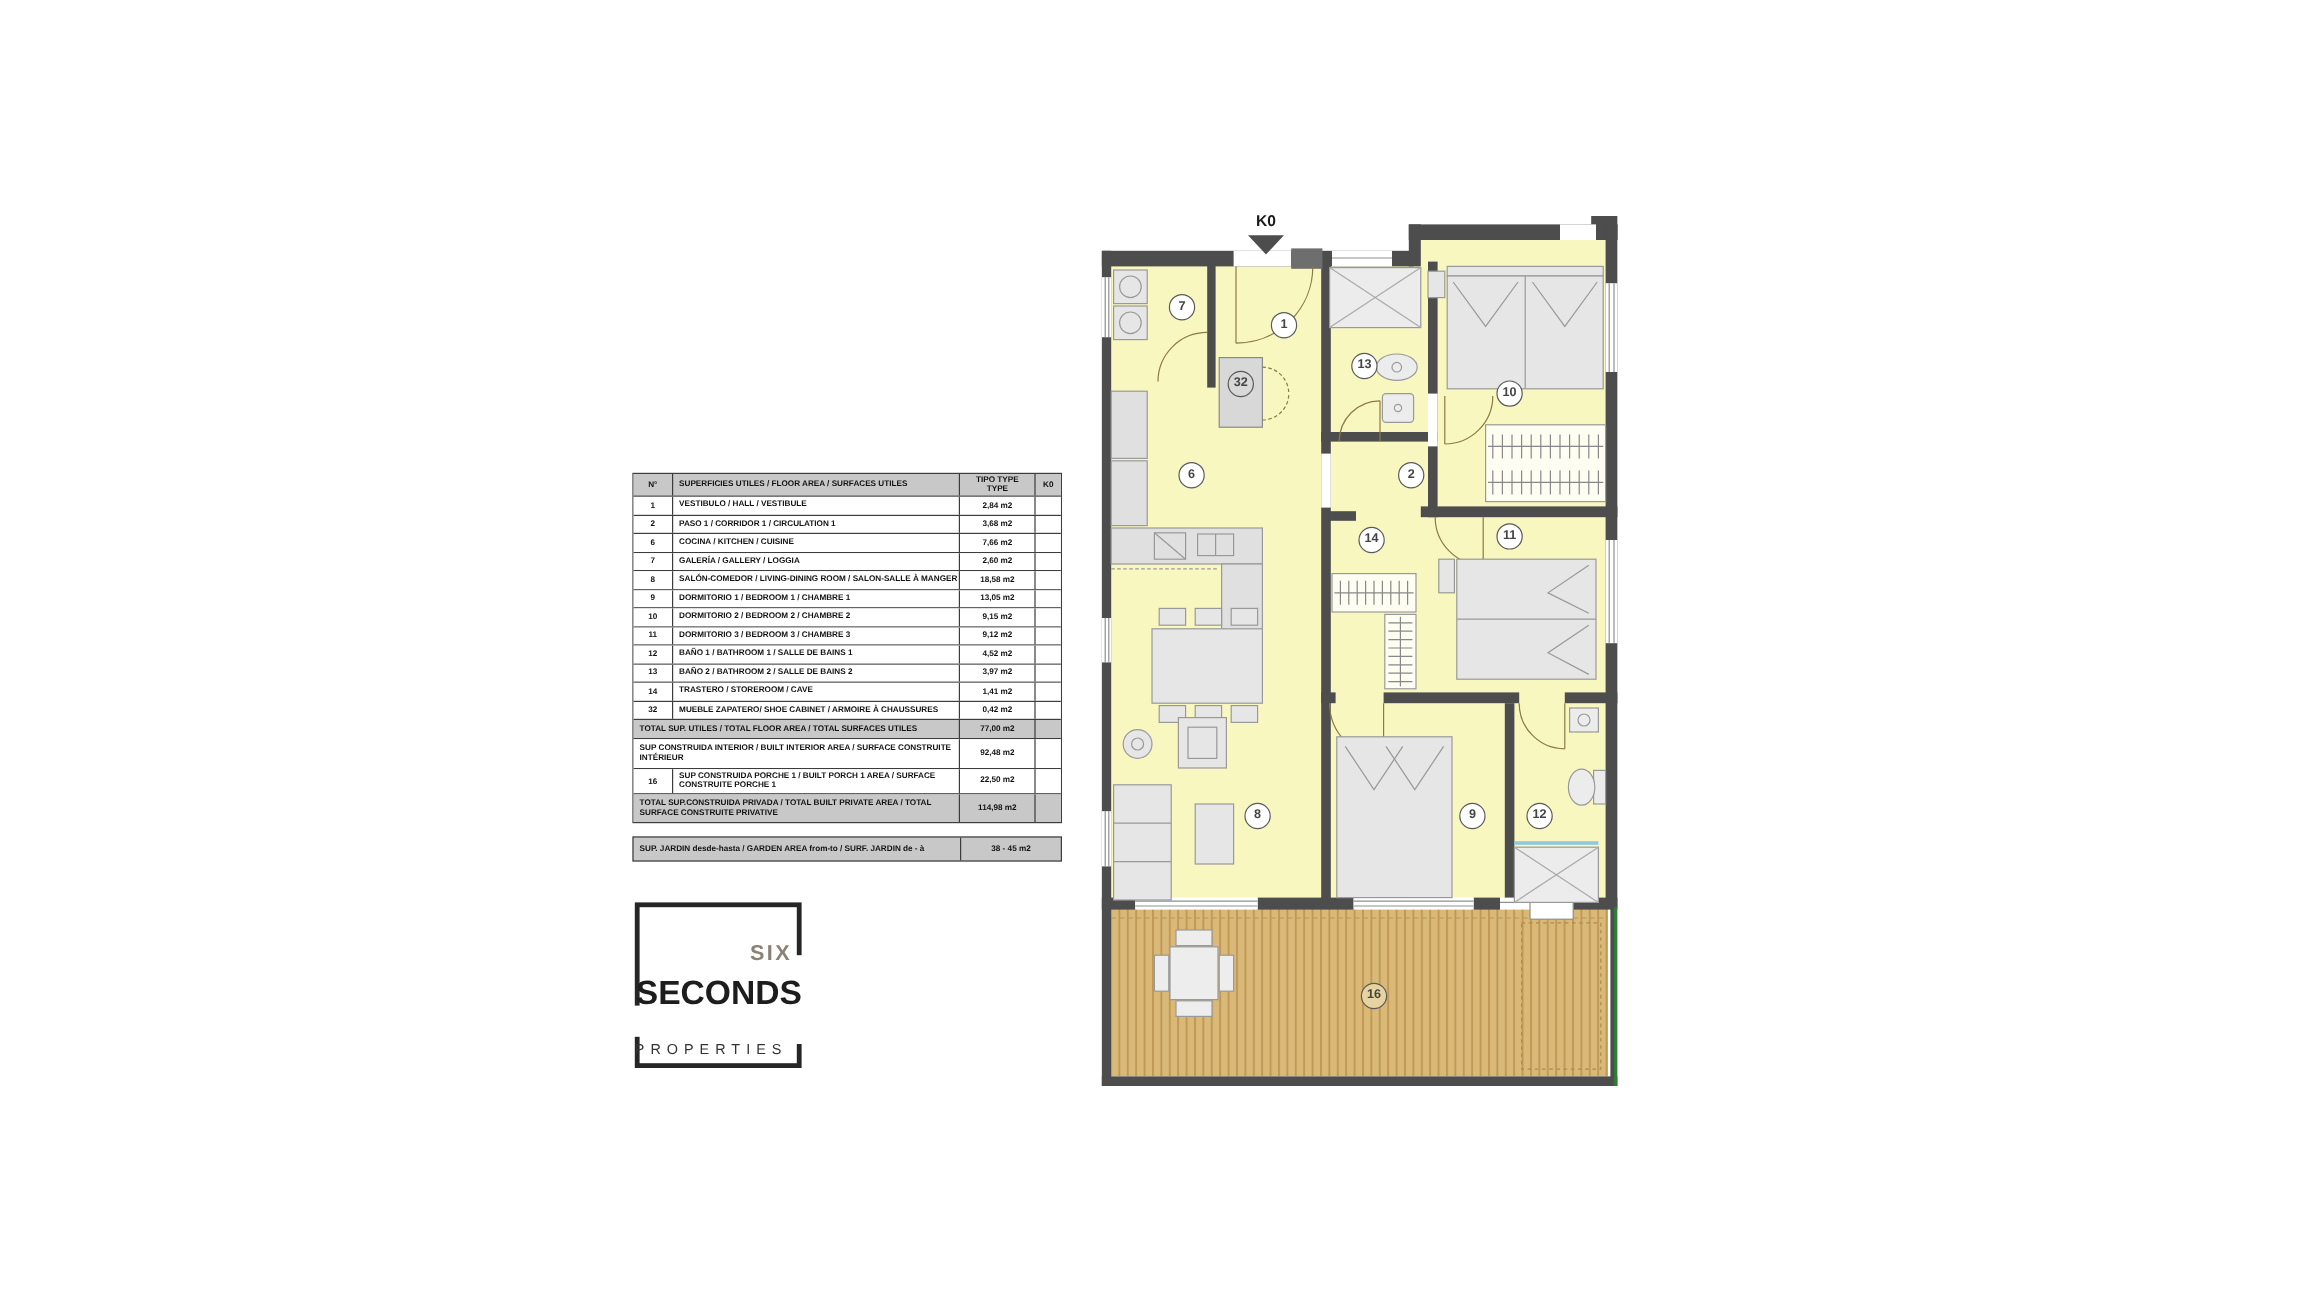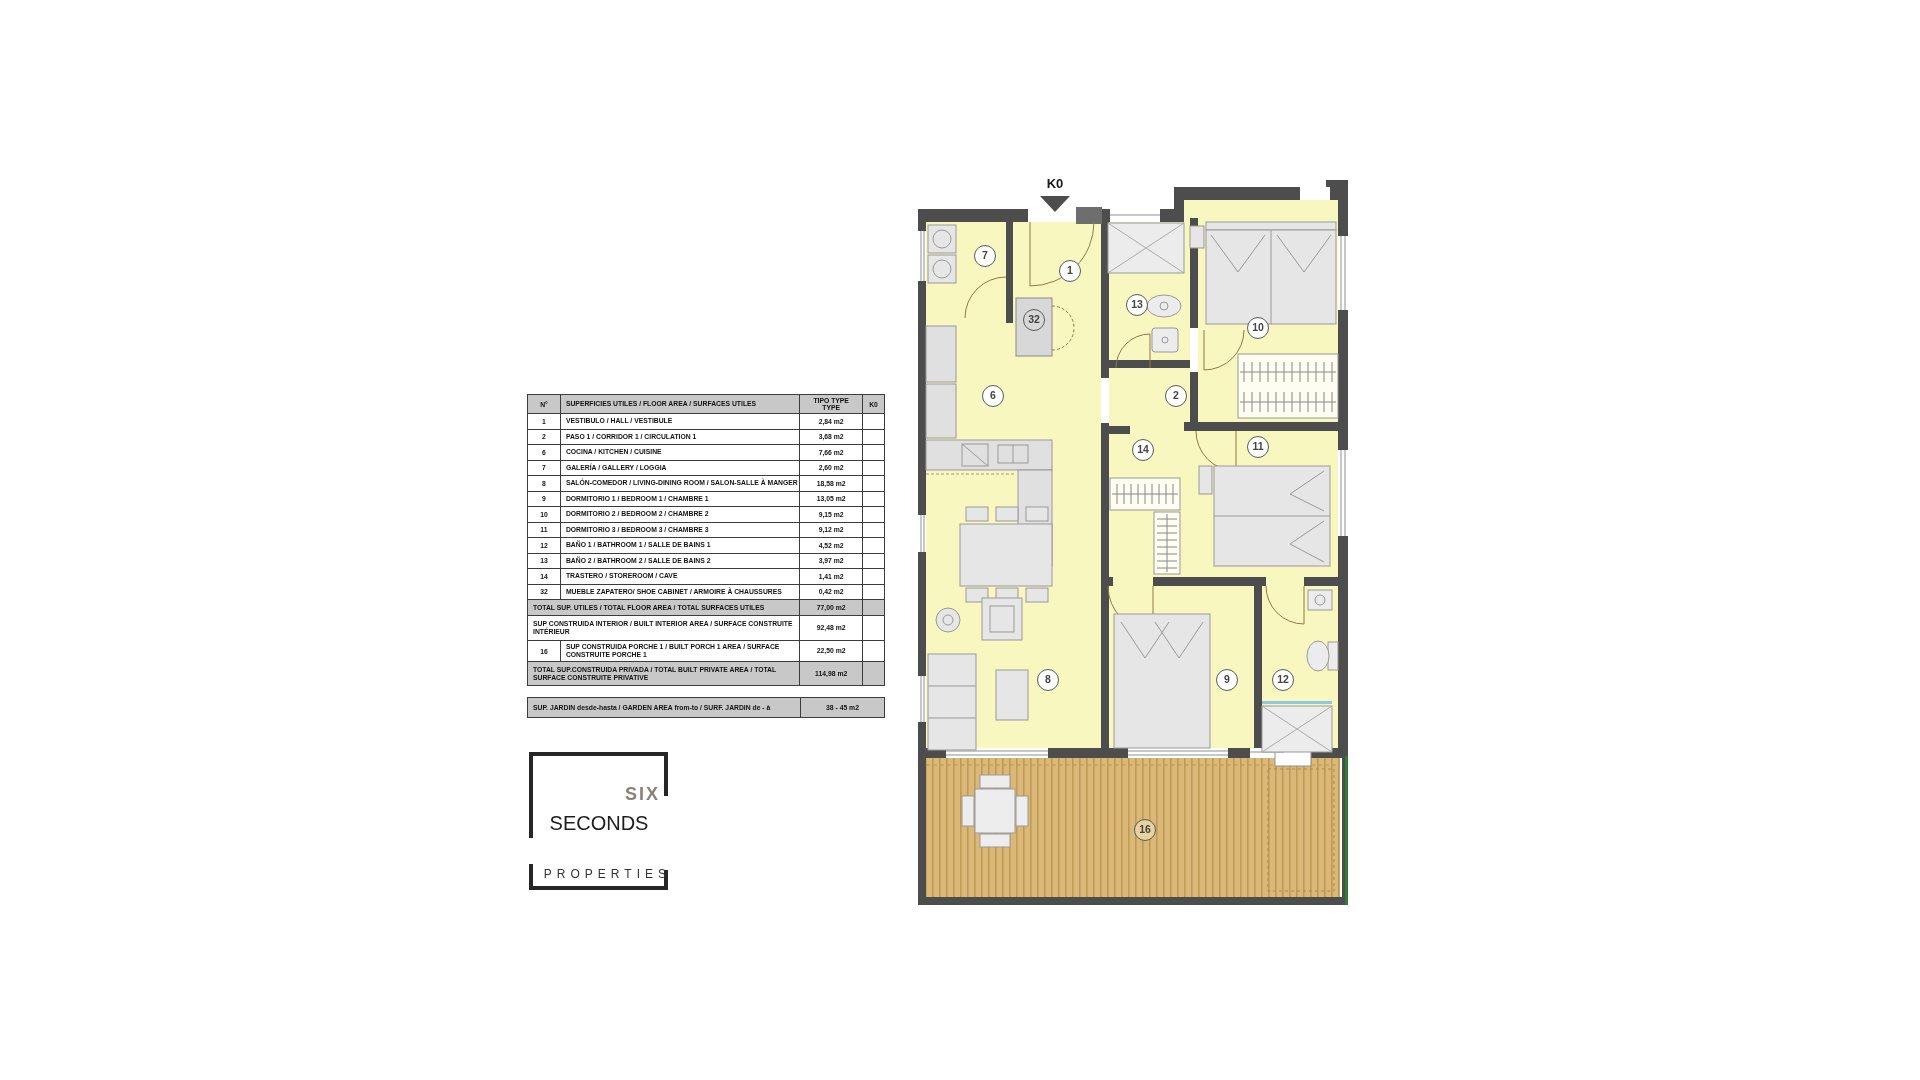--- a/index.html
+++ b/index.html
@@ -35,22 +35,22 @@
   }
   .garden-table .g-desc{width:273px;padding-left:5px;border-right:1px solid #3c3c3c;display:flex;align-items:center;box-sizing:border-box;}
   .garden-table .g-val{width:83px;display:flex;align-items:center;justify-content:center;box-sizing:border-box;}
   
   .logo{position:absolute;left:529px;top:752px;width:139px;height:138px;}
   .logo .frame{position:absolute;left:0;top:0;right:0;bottom:0;border:4px solid #262626;}
   .logo .gap{position:absolute;background:#ffffff;}
   .gap-right{right:-2px;top:44px;width:8px;height:74px;}
   .gap-left{left:-2px;top:86px;width:8px;height:26px;}
   .logo-six{position:absolute;right:8px;top:32px;font-size:18px;font-weight:bold;letter-spacing:2px;color:#8c8176;}
-  .logo-seconds{position:absolute;left:-12px;top:60px;width:164px;text-align:center;font-size:20px;font-weight:normal;color:#1d1d1d;letter-spacing:0px;}
-  .logo-properties{position:absolute;left:0;bottom:9px;width:142px;text-align:right;font-size:12px;letter-spacing:5px;color:#333;}
+  .logo-seconds{position:absolute;left:-12px;top:60px;width:164px;text-align:center;font-size:28px;font-weight:bold;color:#1d1d1d;letter-spacing:0px;}
+  .logo-properties{position:absolute;left:0;bottom:9px;width:142px;text-align:left;font-size:12px;letter-spacing:5px;color:#333;}
   
   .plan{position:absolute;left:918px;top:178px;width:430px;height:732px;}
   .plan svg{position:absolute;left:0;top:0;}
   .room-label{
     position:absolute;width:22px;height:22px;border:1.5px solid #5a5a5a;border-radius:50%;
     background:#ffffff;box-sizing:border-box;text-align:center;line-height:18px;
     font-size:10.5px;font-weight:bold;color:#444;
   }
   .room-label.on-grey{background:#d8d8d8;}
   .room-label.on-deck{background:#e6d3a0;}

